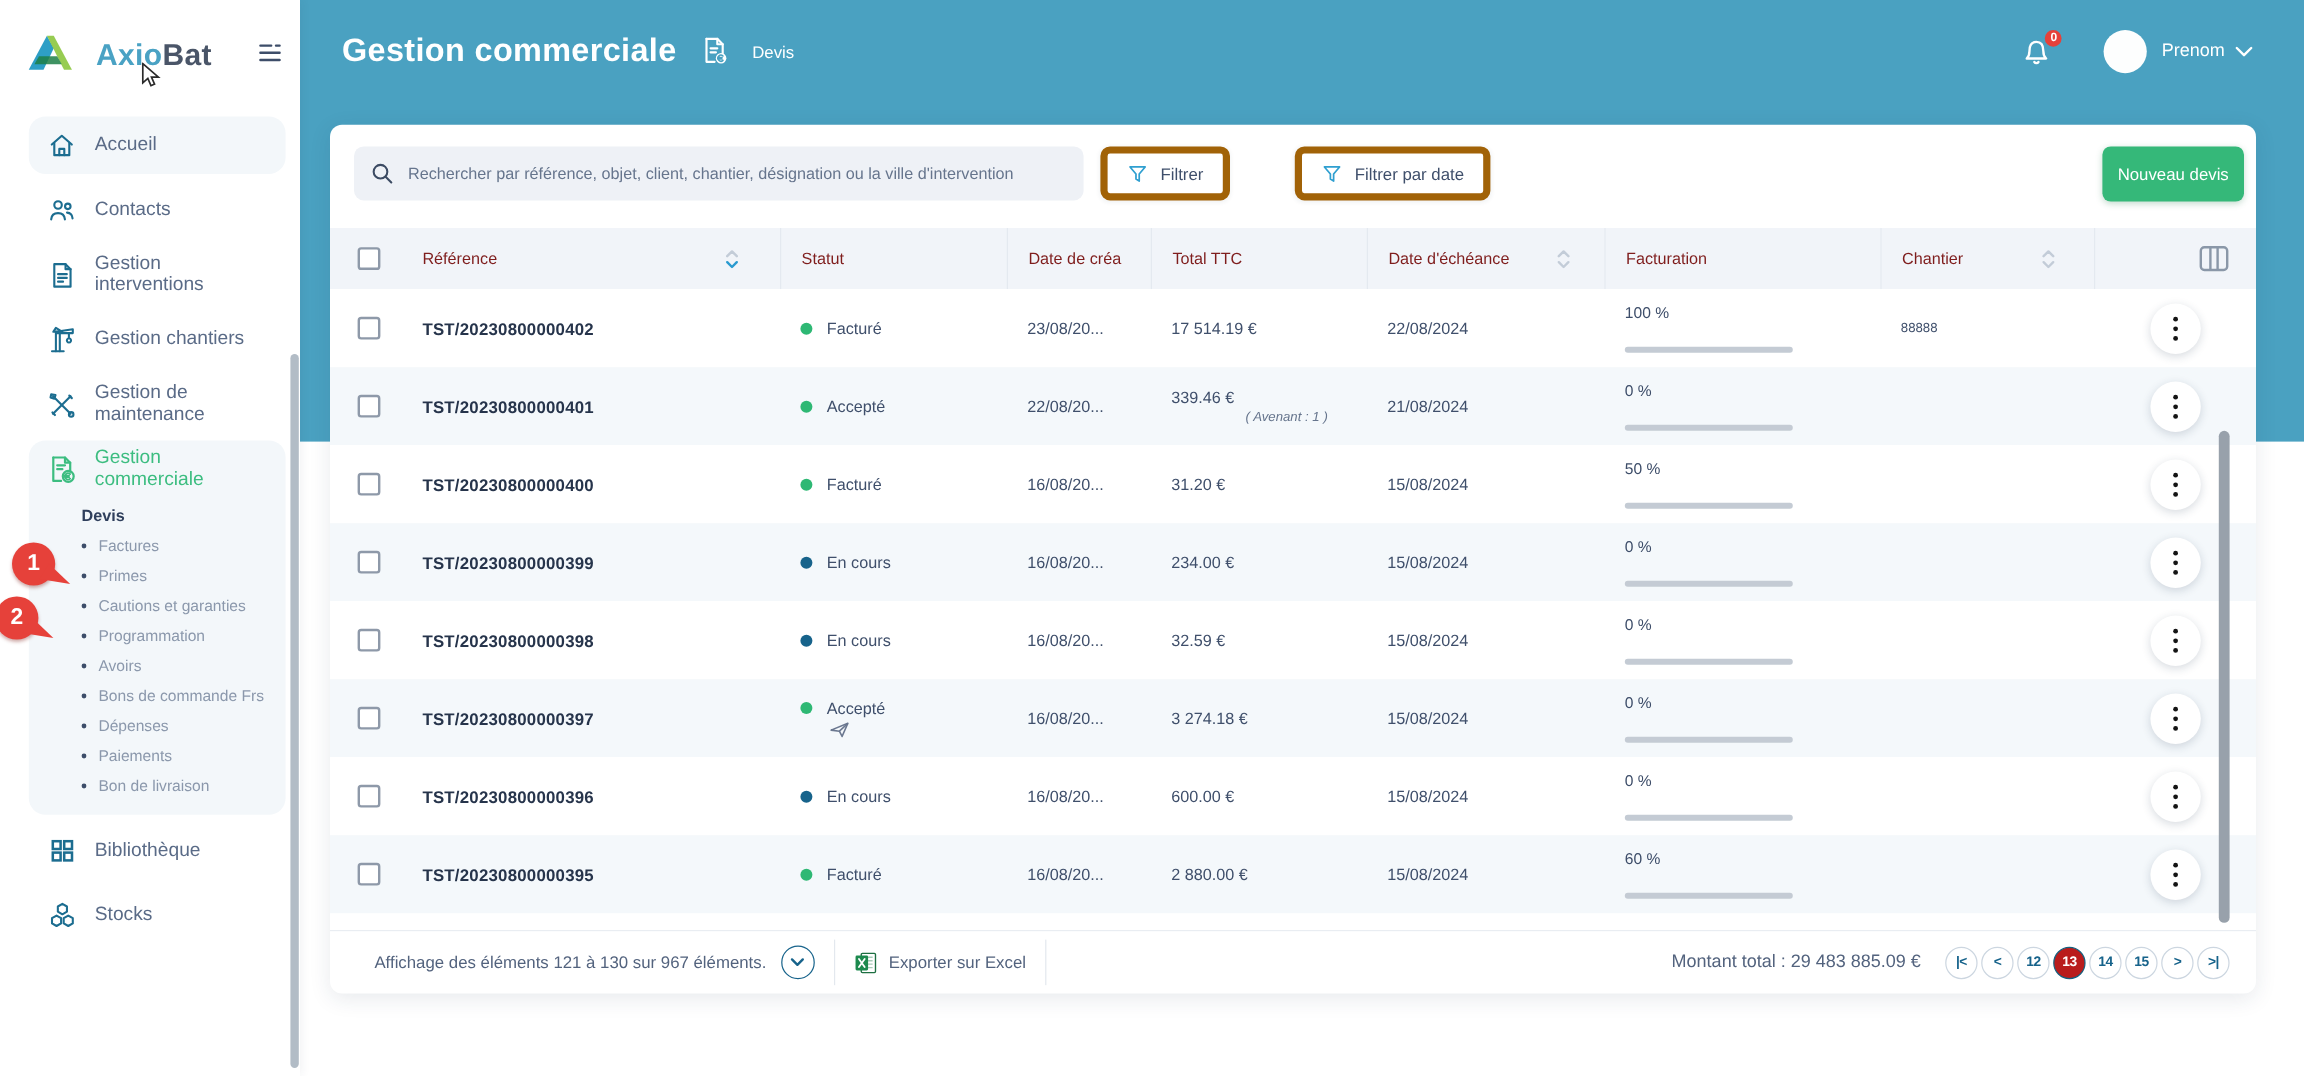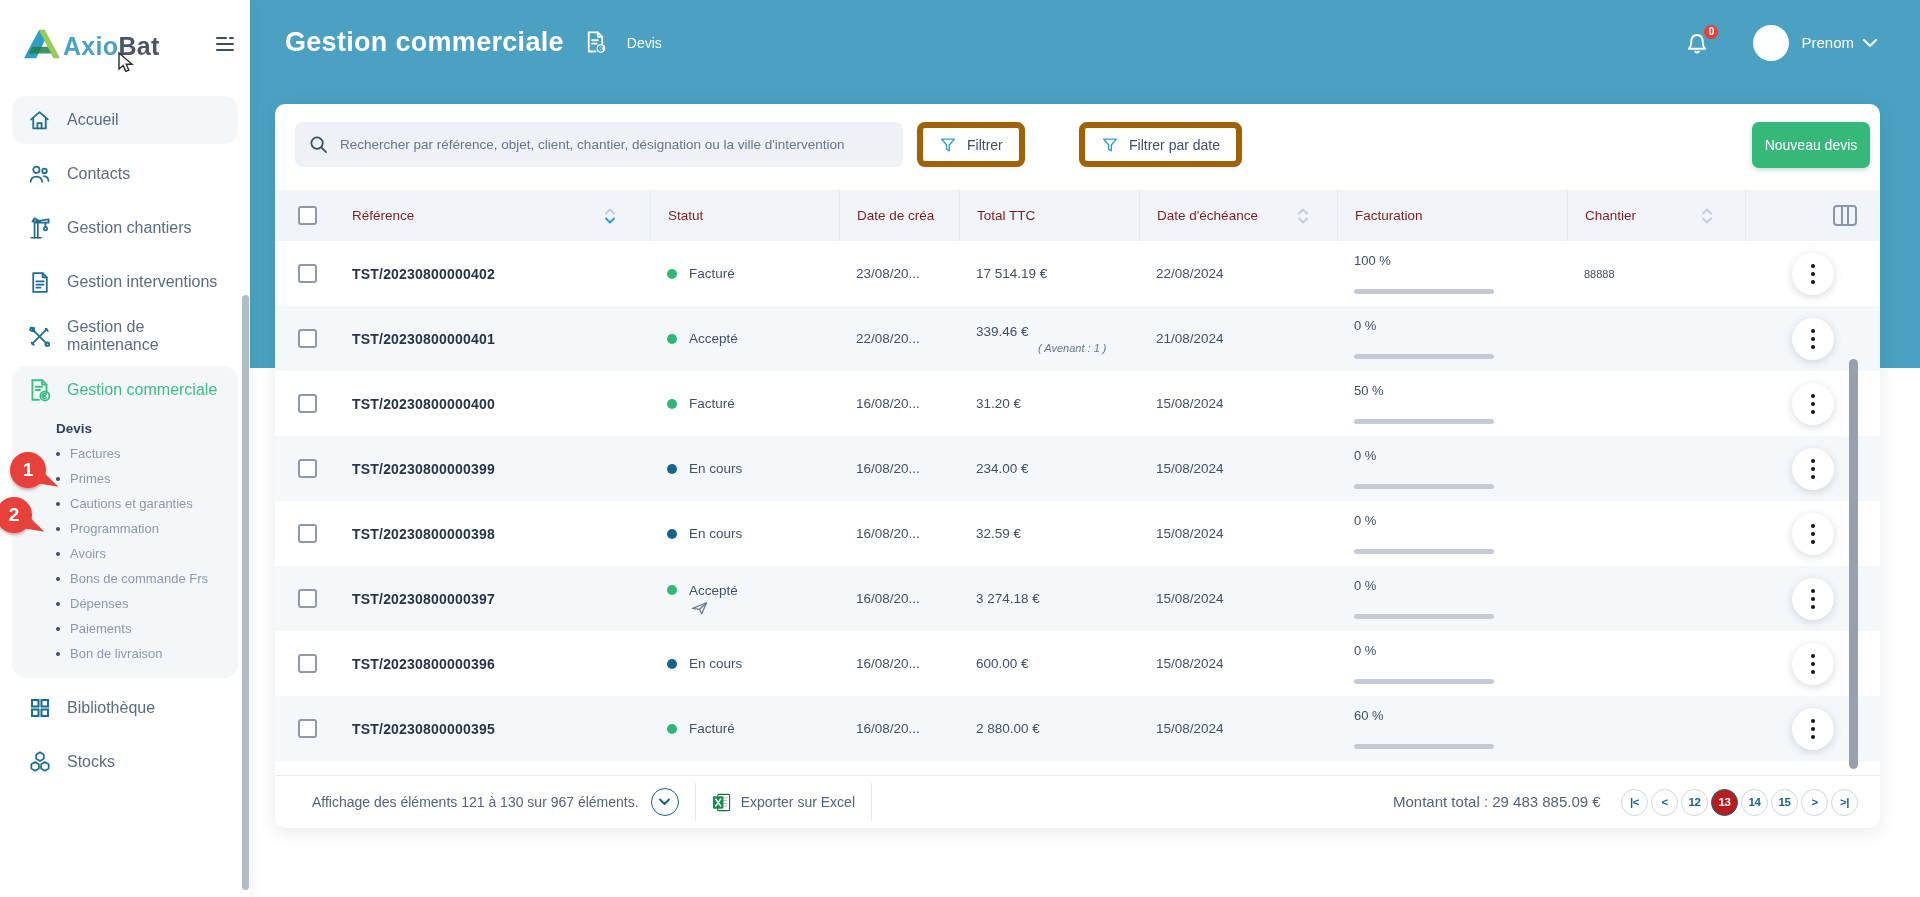--- a/index.html
+++ b/index.html
@@ -3,27 +3,27 @@
 <meta charset="utf-8">
 <style>
   * { margin:0; padding:0; box-sizing:border-box; }
   html,body { width:1920px; height:897px; overflow:hidden; font-family:"Liberation Sans", sans-serif; background:#fff; }
   .stage { position:relative; width:1920px; height:897px; background:#fff; }
 
   
   .sidebar { position:absolute; left:0; top:0; width:250px; height:897px; background:#fff; z-index:5; box-shadow:2px 0 8px rgba(40,60,90,.07); }
   .logo-row { display:flex; align-items:center; padding:26px 14px 10px 20px; }
   .logo-mark { width:42px; height:36px; flex:0 0 auto; }
-  .logo-text { font-size:25px; font-weight:700; margin-left:1px; letter-spacing:.3px; }
+  .logo-text { font-size:25px; font-weight:700; margin-left:18px; letter-spacing:.3px; }
   .logo-text .p1 { color:#4aa2c4; }
   .logo-text .p2 { color:#4a5568; }
   .burger { margin-left:auto; cursor:pointer; color:#3d4d69; }
   .cursor-arrow { position:absolute; left:116px; top:52px; z-index:50; pointer-events:none; }
 
-  .nav { padding:14px 0 0 0; }
+  .nav { padding:14px 0 0 12px; }
   .nav-item { display:flex; align-items:center; gap:14px; height:48px; margin:6px 12px; padding:0 14px; border-radius:14px; cursor:pointer; }
   .nav-item.soft { background:#f3f7fa; }
   .nav-icon { width:27px; height:27px; color:#1c6d90; flex:0 0 auto; display:flex; align-items:center; justify-content:center; }
   .nav-label { font-size:16px; color:#5a6b87; }
   .nav-item.green .nav-label { color:#3cbd80; }
   .nav-item.green .nav-icon { color:#3cbd80; }
   .commercial-group { background:#f3f7fa; border-radius:14px; margin:6px 12px; padding-bottom:12px; }
   .commercial-group .nav-item { margin:0; background:transparent; }
   .submenu { list-style:none; padding:2px 0 0 44px; }
   .submenu li { display:flex; align-items:center; gap:10px; font-size:13px; color:#8b98ac; padding:5px 0; cursor:pointer; }
@@ -160,39 +160,39 @@
               <circle cx="16.8" cy="8.6" r="2.2"></circle>
               <path d="M16.2 13.6c2.6.2 4.2 2 4.4 4.6"></path>
             </svg>
         </span>
         <span class="nav-label">Contacts</span>
       </div>
 
 
       <div class="nav-item">
         <span class="nav-icon">
+          <svg width="25" height="25" viewBox="0 0 24 24" fill="none" stroke="currentColor" stroke-width="1.7" stroke-linecap="round" stroke-linejoin="round">
+              <path d="M6 3h9l4 4v14H6z"></path>
+              <path d="M15 3v4h4"></path>
+              <path d="M9 11h7M9 14h7M9 17h4"></path>
+            </svg>
+        </span>
+        <span class="nav-label">Gestion interventions</span>
+      </div>
+
+      <div class="nav-item">
+        <span class="nav-icon">
           <svg width="26" height="26" viewBox="0 0 24 24" fill="none" stroke="currentColor" stroke-width="1.6" stroke-linecap="round" stroke-linejoin="round">
               <path d="M7 21V6M10 21V6"></path>
               <path d="M7 6l13-2v3H7z"></path>
               <path d="M17 7v4m0 0a1.6 1.6 0 1 0 .1 0z"></path>
               <path d="M4 21h9M5 6h7l-5-3z"></path>
             </svg>
         </span>
         <span class="nav-label">Gestion chantiers</span>
-      </div>
-
-      <div class="nav-item">
-        <span class="nav-icon">
-          <svg width="25" height="25" viewBox="0 0 24 24" fill="none" stroke="currentColor" stroke-width="1.7" stroke-linecap="round" stroke-linejoin="round">
-              <path d="M6 3h9l4 4v14H6z"></path>
-              <path d="M15 3v4h4"></path>
-              <path d="M9 11h7M9 14h7M9 17h4"></path>
-            </svg>
-        </span>
-        <span class="nav-label">Gestion interventions</span>
       </div>
 
       <div class="nav-item">
         <span class="nav-icon">
           <svg width="25" height="25" viewBox="0 0 24 24" fill="none" stroke="currentColor" stroke-width="1.7" stroke-linecap="round" stroke-linejoin="round">
               <path d="M5 5l14 14"></path>
               <path d="M19 5 5 19"></path>
               <path d="M3.5 3.5 7 4l-1 3-3-1z"></path>
               <circle cx="19.5" cy="19.5" r="1.8"></circle>
               <path d="M18 4.5l2 2"></path>

